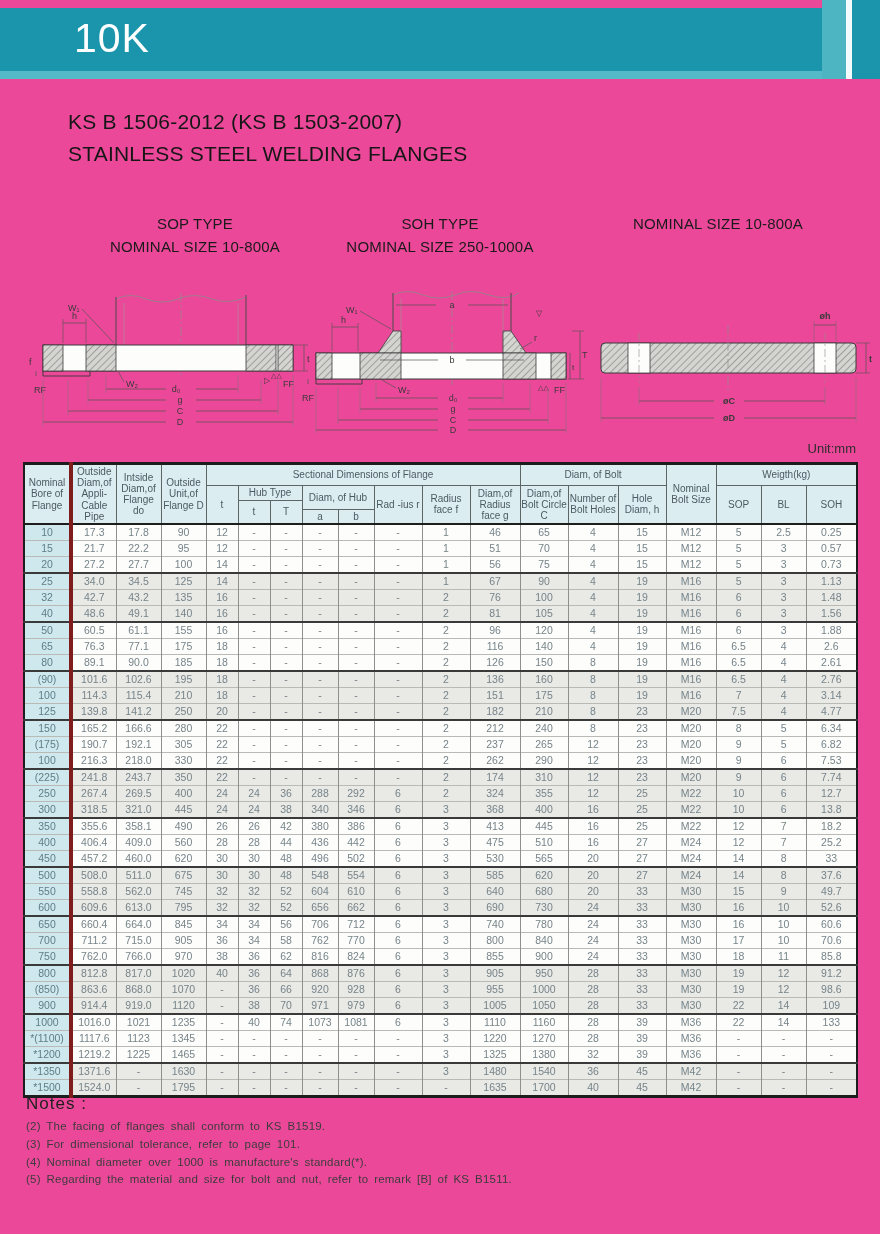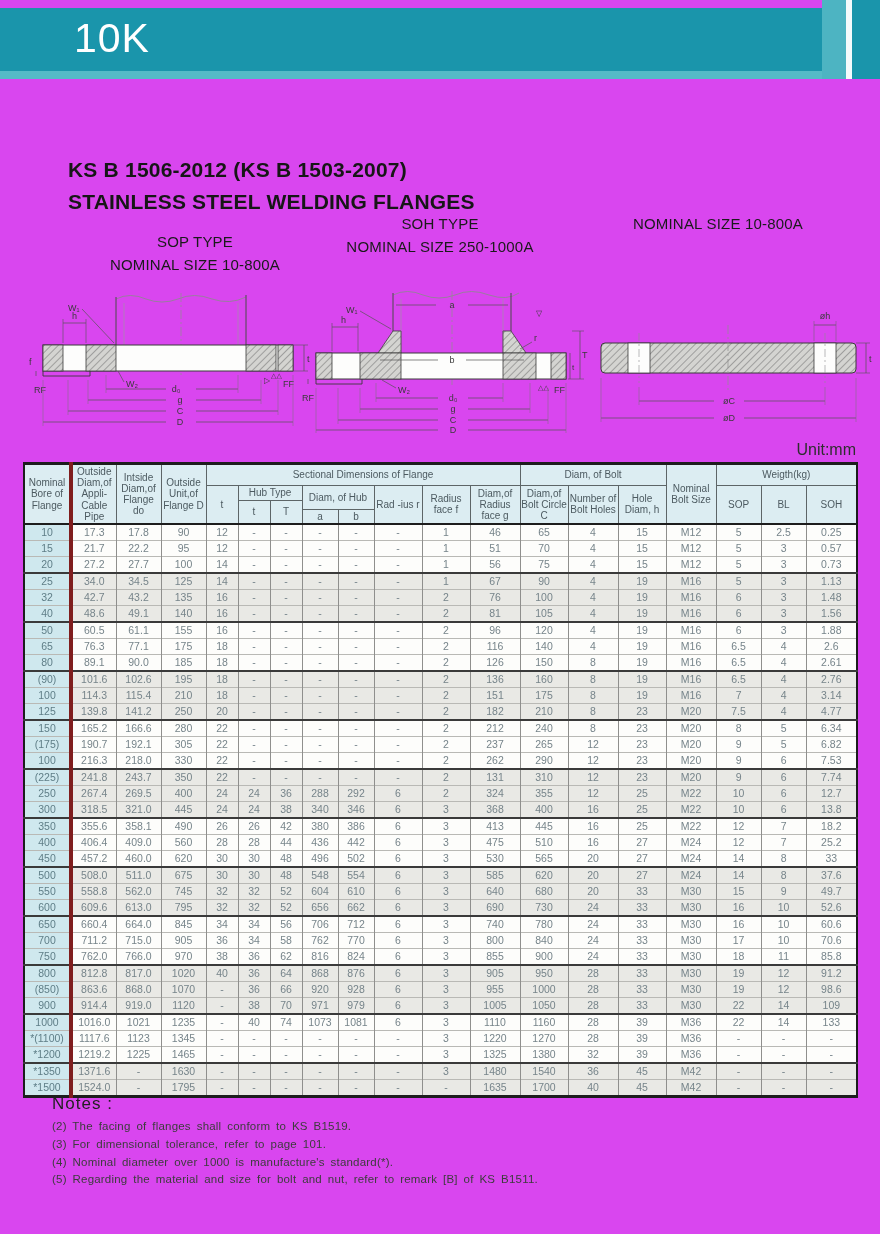--- a/index.html
+++ b/index.html
@@ -1,60 +1,60 @@
 <!DOCTYPE html>
 <html><head>
 <meta charset="utf-8">
 <style>
   html,body{margin:0;padding:0;background:#ffffff;}
   body{width:880px;height:1234px;position:relative;font-family:"Liberation Sans",sans-serif;color:#222;}
-  .page{position:absolute;inset:0;background:#d946ef;overflow:hidden;}
+  .page{position:absolute;inset:0;background:#ec4899;overflow:hidden;}
 
   
   .band-main{position:absolute;left:0;top:8px;width:827px;height:63px;background:#1a95ab;}
   .band-right{position:absolute;left:822px;top:0;width:58px;height:79px;background:#1a95ab;}
   .band-right-light{position:absolute;left:0;top:0;width:24px;height:79px;background:#4db4c2;}
   .band-right-stripe{position:absolute;left:24px;top:0;width:6px;height:79px;background:#f4fbfc;}
   .band-sub{position:absolute;left:0;top:71px;width:822px;height:8px;background:#55bac7;}
   .band-title{position:absolute;left:74px;top:8px;height:63px;line-height:60px;color:#ffffff;font-size:41px;letter-spacing:1px;}
 
-  .doc-title{position:absolute;left:68px;top:106px;font-size:21px;font-weight:bold;color:#161616;line-height:1.5;letter-spacing:.2px;margin-top:48px;}
+  .doc-title{position:absolute;left:68px;top:106px;font-size:21px;font-weight:normal;color:#161616;line-height:1.5;letter-spacing:.2px;}
 
   .type-row{position:absolute;top:213px;left:0;width:880px;}
   .type-label{position:absolute;text-align:center;font-size:15px;color:#1a1a1a;line-height:1.5;letter-spacing:.2px;}
-  .type-1{left:55px;width:280px;margin-top:18px;}
+  .type-1{left:55px;width:280px;}
   .type-2{left:300px;width:280px;}
   .type-3{left:578px;width:280px;}
 
   .diagram{position:absolute;top:283px;}
   .diag-1{left:28px;}
   .diag-2{left:298px;}
-  .diag-3{left:586px;}
+  .diag-3{left:586px;font-weight:bold;}
   svg text{font-family:"Liberation Sans",sans-serif;fill:#3a3a3a;}
 
-  .unit-label{position:absolute;top:441px;right:24px;font-size:16px;color:#2e2e2e;}
+  .unit-label{position:absolute;top:441px;right:24px;font-size:13px;color:#2e2e2e;}
 
   
   table.flg{position:absolute;left:23px;top:462px;width:834px;border-collapse:collapse;table-layout:fixed;
     border:2px solid #1d1d1d;border-top:3px solid #1d1d1d;border-bottom:3px solid #1d1d1d;}
   table.flg th, table.flg td{overflow:hidden;white-space:normal;}
   table.flg thead th{background:#dcedf2;font-weight:normal;font-size:10px;line-height:1.12;color:#4c5a60;
     border:1px solid #5d6567;padding:1px 0;text-align:center;vertical-align:middle;}
   table.flg thead tr.hr1 th{height:18px;}
   table.flg thead{border-bottom:2px solid #1d1d1d;}
   table.flg tbody td{font-size:10.5px;height:15px;line-height:13px;text-align:center;color:#76848a;
     border-left:1px solid #8f8f8d;border-top:1px solid #b9b9b5;padding:0;vertical-align:middle;}
   table.flg tbody td.col-nom{background:#cfe8ee;color:#5f7e87;border-left:none;}
   table.flg td:nth-child(2), table.flg th.b-strong{border-left:4px solid #7f1d1d;}
   table.flg tbody tr.grp-white td{background:#fdfdfb;}
   table.flg tbody tr.grp-gray td{background:#e9e9e5;}
   table.flg tbody tr.grp-white td.col-nom, table.flg tbody tr.grp-gray td.col-nom{background:#cfe8ee;}
   table.flg tbody tr.grp-start td{border-top:2px solid #3a3a3a;}
 
-  .notes{position:absolute;left:26px;top:1094px;width:700px;color:#333;margin-left:26px;}
+  .notes{position:absolute;left:26px;top:1094px;width:700px;color:#333;}
   .notes-heading{font-size:17px;color:#1f1f1f;letter-spacing:1px;margin-bottom:4px;}
   .note-line{font-size:11.5px;line-height:1.55;letter-spacing:.2px;word-spacing:2.5px;color:#3c3c3c;}
 </style>
 </head>
 <body>
 
 <div class="page">
 
   <div class="band-main"></div>
   <div class="band-right">
@@ -656,21 +656,21 @@
           <td>241.8</td>
           <td>243.7</td>
           <td>350</td>
           <td>22</td>
           <td>-</td>
           <td>-</td>
           <td>-</td>
           <td>-</td>
           <td>-</td>
           <td>2</td>
-          <td>131</td>
+          <td>174</td>
           <td>310</td>
           <td>12</td>
           <td>23</td>
           <td>M20</td>
           <td>9</td>
           <td>6</td>
           <td>7.74</td>
         </tr>
         <tr class="grp-gray">
           <td class="col-nom">250</td>

